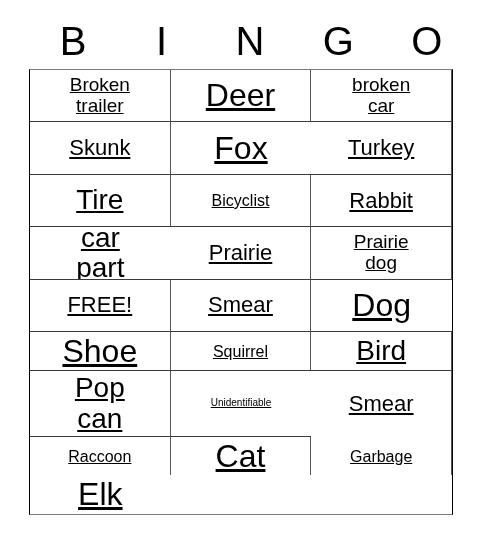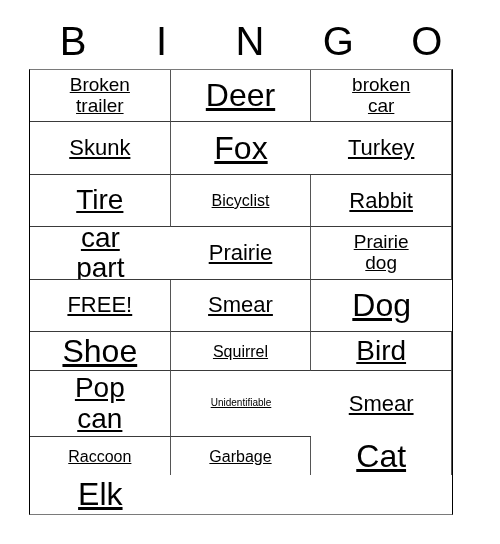--- a/index.html
+++ b/index.html
@@ -174,23 +174,23 @@
       <span class="cell-text fs-xxs">Unidentifiable</span>
     </div>
 
     <div class="cell row-last">
       <span class="cell-text fs-md">Smear</span>
     </div>
     <div class="cell row-last">
       <span class="cell-text fs-xs">Raccoon</span>
     </div>
     <div class="cell row-last">
-      <span class="cell-text fs-xs">Garbage</span>
+      <span class="cell-text fs-xl">Cat</span>
     </div>
     <div class="cell row-last">
-      <span class="cell-text fs-xl">Cat</span>
+      <span class="cell-text fs-xs">Garbage</span>
     </div>
     <div class="cell col-last row-last">
       <span class="cell-text fs-xl">Elk</span>
     </div>
 
   </div>
 </div>
 
 </body></html>

